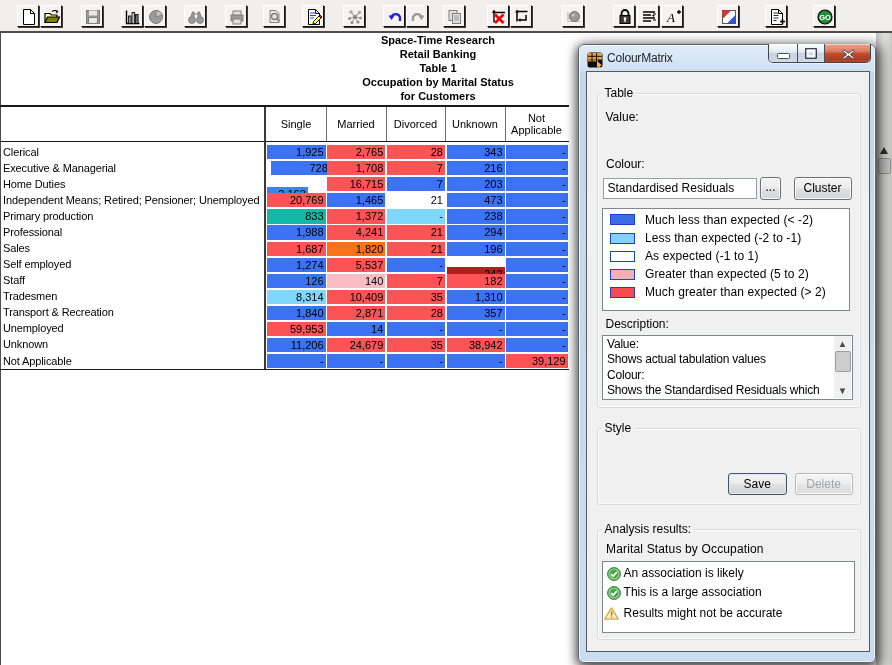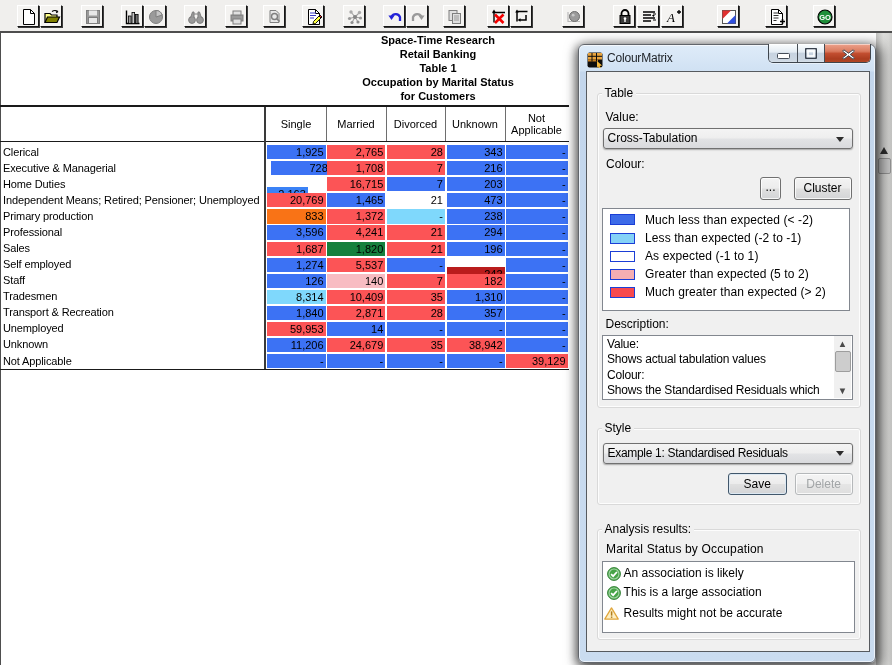--- a/index.html
+++ b/index.html
@@ -266,34 +266,34 @@
 <div class="dc" style="left:386.9px;top:177.2px;width:58.1px;background:#3c72f4">7</div>
 <div class="dc" style="left:446.6px;top:177.2px;width:58.0px;background:#3c72f4">203</div>
 <div class="dc" style="left:506.2px;top:177.2px;width:61.4px;background:#3c72f4">-</div>
 <div class="rl" style="top:191.8px">Independent Means; Retired; Pensioner; Unemployed</div>
 <div class="dc" style="left:266.8px;top:193.3px;width:58.8px;background:#fc5456">20,769</div>
 <div class="dc" style="left:327.2px;top:193.3px;width:58.1px;background:#3c72f4">1,465</div>
 <div class="dc" style="left:386.9px;top:193.3px;width:58.1px;background:#ffffff">21</div>
 <div class="dc" style="left:446.6px;top:193.3px;width:58.0px;background:#3c72f4">473</div>
 <div class="dc" style="left:506.2px;top:193.3px;width:61.4px;background:#3c72f4">-</div>
 <div class="rl" style="top:207.9px">Primary production</div>
-<div class="dc" style="left:266.8px;top:209.4px;width:58.8px;background:#f97316">833</div>
+<div class="dc" style="left:266.8px;top:209.4px;width:58.8px;background:#14b8a6">833</div>
 <div class="dc" style="left:327.2px;top:209.4px;width:58.1px;background:#fc5456">1,372</div>
 <div class="dc" style="left:386.9px;top:209.4px;width:58.1px;background:#7fd8fc">-</div>
 <div class="dc" style="left:446.6px;top:209.4px;width:58.0px;background:#3c72f4">238</div>
 <div class="dc" style="left:506.2px;top:209.4px;width:61.4px;background:#3c72f4">-</div>
 <div class="rl" style="top:223.9px">Professional</div>
-<div class="dc" style="left:266.8px;top:225.4px;width:58.8px;background:#3c72f4">3,596</div>
+<div class="dc" style="left:266.8px;top:225.4px;width:58.8px;background:#3c72f4">1,988</div>
 <div class="dc" style="left:327.2px;top:225.4px;width:58.1px;background:#fc5456">4,241</div>
 <div class="dc" style="left:386.9px;top:225.4px;width:58.1px;background:#fc5456">21</div>
 <div class="dc" style="left:446.6px;top:225.4px;width:58.0px;background:#3c72f4">294</div>
 <div class="dc" style="left:506.2px;top:225.4px;width:61.4px;background:#3c72f4">-</div>
 <div class="rl" style="top:240.0px">Sales</div>
 <div class="dc" style="left:266.8px;top:241.5px;width:58.8px;background:#fc5456">1,687</div>
-<div class="dc" style="left:327.2px;top:241.5px;width:58.1px;background:#15803d">1,820</div>
+<div class="dc" style="left:327.2px;top:241.5px;width:58.1px;background:#f97316">1,820</div>
 <div class="dc" style="left:386.9px;top:241.5px;width:58.1px;background:#fc5456">21</div>
 <div class="dc" style="left:446.6px;top:241.5px;width:58.0px;background:#3c72f4">196</div>
 <div class="dc" style="left:506.2px;top:241.5px;width:61.4px;background:#3c72f4">-</div>
 <div class="rl" style="top:256.1px">Self employed</div>
 <div class="dc" style="left:266.8px;top:257.6px;width:58.8px;background:#3c72f4">1,274</div>
 <div class="dc" style="left:327.2px;top:257.6px;width:58.1px;background:#fc5456">5,537</div>
 <div class="dc" style="left:386.9px;top:257.6px;width:58.1px;background:#3c72f4">-</div>
 <div class="dc" style="left:446.6px;top:267px;width:58.0px;background:#b91c1c">242</div>
 <div class="dc" style="left:506.2px;top:257.6px;width:61.4px;background:#3c72f4">-</div>
 <div class="rl" style="top:272.2px">Staff</div>
@@ -363,22 +363,22 @@
         <rect x="3" y="3" width="6" height="5" fill="none" stroke="#ffffff" stroke-width="1.6"></rect>
       </svg>
     <svg style="position:absolute;left:73px;top:5px" width="13" height="11" viewBox="0 0 13 11">
         <path d="M1.8 0.8 L6.5 4.2 L11.2 0.8 L12.4 2.2 L8.2 5.5 L12.4 8.8 L11.2 10.2 L6.5 6.8 L1.8 10.2 L0.6 8.8 L4.8 5.5 L0.6 2.2 Z" fill="#ffffff" stroke="#454d58" stroke-width="1"></path>
       </svg>
   </div>
   <div id="dlg-client">
 <div class="grp" style="left:9.5px;top:20.5px;width:264px;height:315.5px"></div>
 <div class="grplab" style="left:14.5px;top:13.5px">Table</div>
 <div class="dlglab" style="left:18.5px;top:37.5px">Value:</div>
-<div class="combo" style="left:15.5px;top:56px;width:250px;height:21px;line-height:19px;box-shadow:0 1px 1.5px rgba(0,0,0,0.3)">Cross-Tabulation<span class="arr"></span></div>
 <div class="dlglab" style="left:19px;top:85.2px">Colour:</div>
+<div class="whitebox" style="left:15.5px;top:106px;width:154px;height:21px;border-color:#94a0ac;font-size:12px;line-height:19px;padding-left:4px">Standardised Residuals</div>
 <div class="wbtn" style="left:173px;top:105px;width:21px;height:22.5px;line-height:19px">...</div>
 <div class="wbtn" style="left:206.5px;top:105px;width:58px;height:22.5px;line-height:20.5px">Cluster</div>
 <div class="whitebox" style="left:15px;top:136px;width:248px;height:102.5px">
   <div class="legrow" style="top:5.3px;background:#3d6be8"></div>
   <div class="legrow" style="top:23.5px;background:#85d2f7"></div>
   <div class="legrow" style="top:41.7px;background:#ffffff"></div>
   <div class="legrow" style="top:59.8px;background:#f5aeb2"></div>
   <div class="legrow" style="top:77.9px;background:#f7494e"></div>
   <div class="legtxt" style="top:3.8px">Much less than expected (&lt; -2)</div>
   <div class="legtxt" style="top:22px">Less than expected (-2 to -1)</div>
@@ -389,21 +389,20 @@
 <div class="dlglab" style="left:18.5px;top:244.5px">Description:</div>
 <div class="whitebox" style="left:15px;top:262.5px;width:251px;height:65px;font-size:12px;letter-spacing:-0.2px;line-height:15.5px;padding:1px 0 0 4px">Value:<br>Shows actual tabulation values<br>Colour:<br>Shows the Standardised Residuals which
   <div style="position:absolute;left:231px;top:0;width:17px;height:62.9px;background:#f0f0f0">
     <div style="position:absolute;left:0;top:0;width:17px;height:15px;text-align:center;font-size:9.5px;line-height:15px;color:#4a4a4a;letter-spacing:0">▲</div>
     <div style="position:absolute;left:0.5px;top:15px;width:16px;height:21px;background:#cdcdcd;border:1px solid #9d9d9d;border-radius:2px"></div>
     <div style="position:absolute;left:0;bottom:0;width:17px;height:15px;text-align:center;font-size:9.5px;line-height:15px;color:#4a4a4a;letter-spacing:0">▼</div>
   </div>
 </div>
 <div class="grp" style="left:9.5px;top:355.5px;width:264.5px;height:77px"></div>
 <div class="grplab" style="left:14.5px;top:348.5px">Style</div>
-<div class="combo" style="left:15.5px;top:370.5px;width:250px;height:21.5px;line-height:19.5px;box-shadow:0 1px 1.5px rgba(0,0,0,0.3);letter-spacing:-0.3px">Example 1: Standardised Residuals<span class="arr"></span></div>
 <div class="wbtn" style="left:140.8px;top:400.5px;width:59px;height:22.5px;line-height:20.5px;border-color:#41576b;box-shadow:inset 0 0 0 1px #dce8f2">Save</div>
 <div class="wbtn" style="left:207.6px;top:400.5px;width:58px;height:22.5px;line-height:20.5px;border-color:#b5b8ba;color:#a2a5a7;background:linear-gradient(180deg,#f4f4f4,#efefef 48%,#e5e5e5 52%,#dedede)">Delete</div>
 <div class="grp" style="left:9.5px;top:457px;width:264.5px;height:111px"></div>
 <div class="grplab" style="left:14.5px;top:450px">Analysis results:</div>
 <div class="dlglab" style="left:19.1px;top:470px;letter-spacing:0.15px">Marital Status by Occupation</div>
 <div class="whitebox" style="left:15px;top:488.5px;width:252.5px;height:72.5px">
   <svg style="position:absolute;left:4.1px;top:5.1px" width="14" height="14" viewBox="0 0 13 13">
           <circle cx="6.5" cy="6.5" r="6" fill="#47a447" stroke="#2e7d32" stroke-width="0.8"></circle>
           <circle cx="6.5" cy="6.5" r="4.6" fill="none" stroke="#a5d6a7" stroke-width="1"></circle>
           <path d="M3.8 6.6 L5.7 8.5 L9.2 4.6" fill="none" stroke="#ffffff" stroke-width="1.6"></path>

